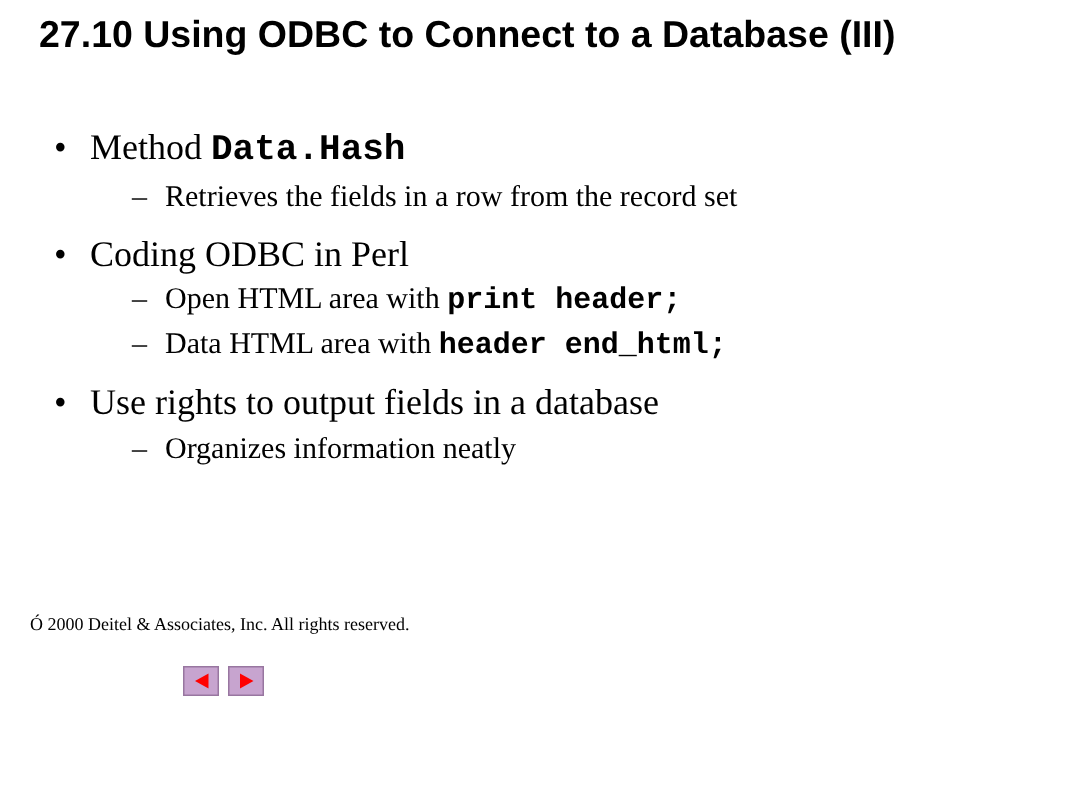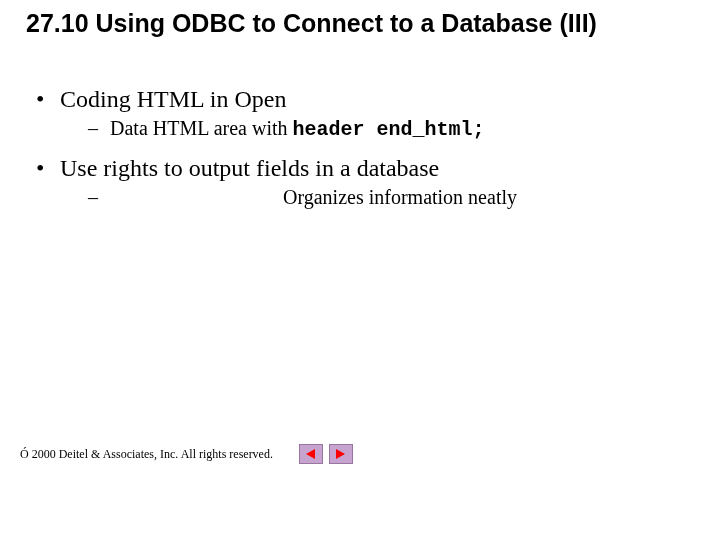--- a/index.html
+++ b/index.html
@@ -81,20 +81,21 @@
     font-family: "Courier New", Courier, monospace;
     font-weight: bold;
   }
   .footer {
     position: absolute;
     left: 20px;
     bottom: 16px;
     display: flex;
     align-items: center;
     gap: 20px;
+    flex-direction: column;
   }
   .copyright {
     font-family: "Times New Roman", Times, serif;
     font-size: 12px;
     color: #000;
   }
   .nav-buttons {
     display: flex;
     gap: 6px;
     margin-left: 6px;
@@ -125,33 +126,42 @@
 </head>
 <body>
 
 <div class="slide" data-name="slide">
 
   <div class="title" data-name="page-title">27.10 Using ODBC to Connect to a Database (III)</div>
 
   <div class="content" data-name="content-area">
     <ul class="level1" data-name="bullet-list">
 
+      <li data-name="bullet-1">
+        <span data-name="bullet-1-pre">Method </span><span class="mono" data-name="bullet-1-code">Data.Hash</span>
+        <ul class="level2" data-name="bullet-1-sublist">
+          <li data-name="bullet-1-sub-1">Retrieves the fields in a row from the record set</li>
+        </ul>
+      </li>
 
-      <li data-name="bullet-2">Coding HTML in Open</li>
+      <li data-name="bullet-2">Coding ODBC in Perl</li>
       <li style="list-style: none; padding-left: 0px; margin-top: -4px; --nobullet: 1;" data-name="bullet-2-subwrap">
         <ul class="level2" style="padding-left:52px;" data-name="bullet-2-sublist">
+          <li data-name="bullet-2-sub-1">
+            <span data-name="bullet-2-sub-1-pre">Open HTML area with </span><span class="mono" data-name="bullet-2-sub-1-code">print header;</span>
+          </li>
           <li data-name="bullet-2-sub-2">
             <span data-name="bullet-2-sub-2-pre">Data HTML area with </span><span class="mono" data-name="bullet-2-sub-2-code">header end_html;</span>
           </li>
         </ul>
       </li>
 
       <li data-name="bullet-3">Use rights to output fields in a database</li>
       <li style="list-style: none; padding-left: 0px; margin-top: -4px; --nobullet: 1;" data-name="bullet-3-subwrap">
-        <ul class="level2" style="padding-left:52px;text-align:center;" data-name="bullet-3-sublist">
+        <ul class="level2" style="padding-left:52px;" data-name="bullet-3-sublist">
           <li data-name="bullet-3-sub-1">Organizes information neatly</li>
         </ul>
       </li>
 
     </ul>
   </div>
 
   <div class="footer" data-name="footer">
     <span class="copyright" data-name="copyright-text">Ó 2000 Deitel &amp; Associates, Inc.  All rights reserved.</span>
     <div class="nav-buttons" data-name="nav-buttons">

